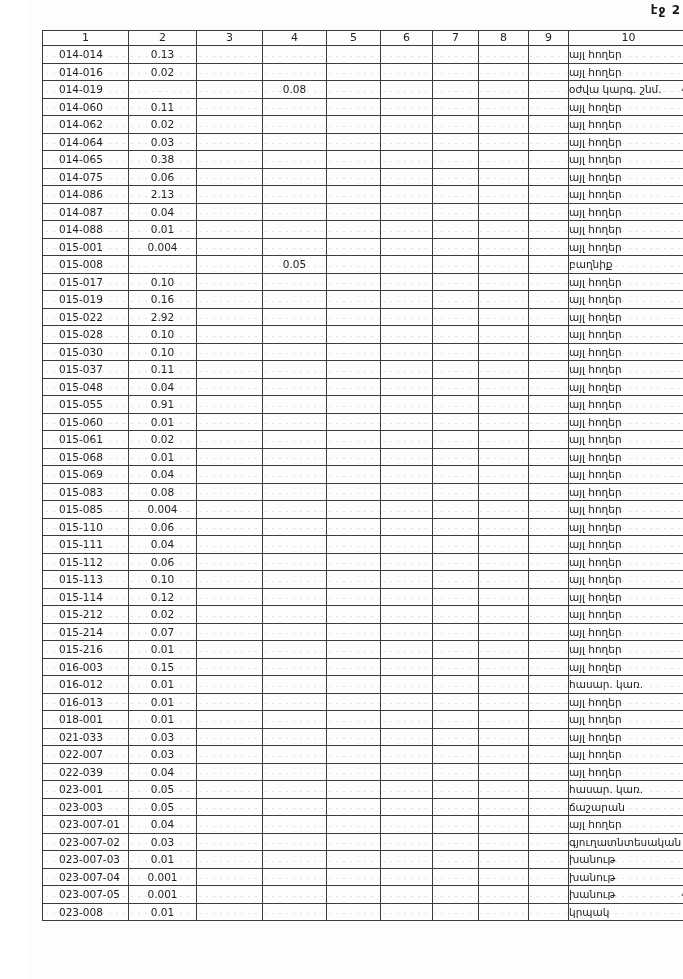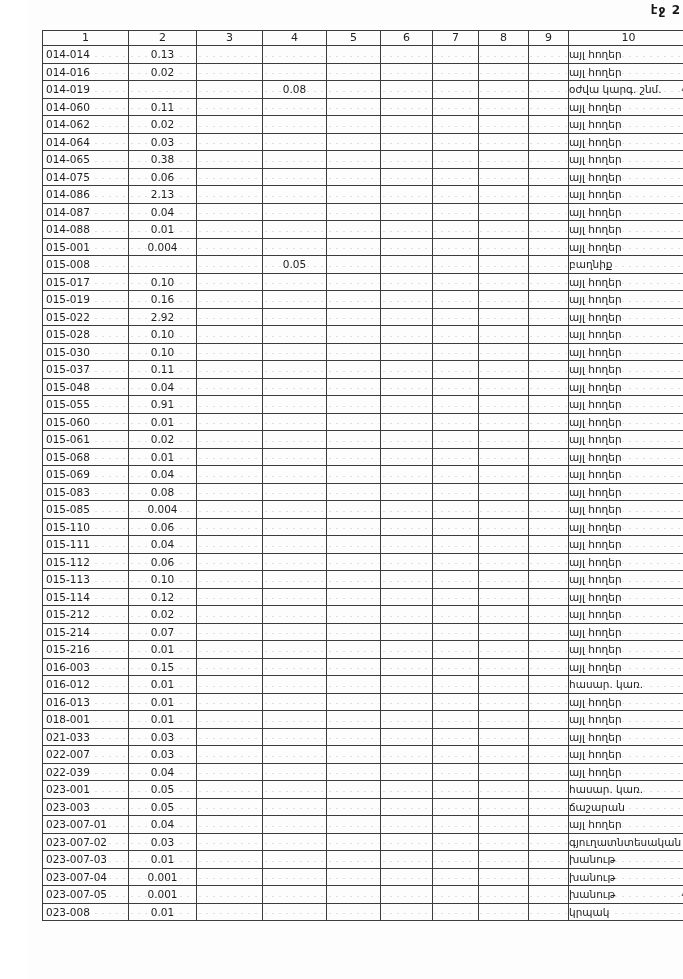--- a/index.html
+++ b/index.html
@@ -57,21 +57,21 @@
     
     background-image: repeating-linear-gradient(90deg,
       rgba(40,40,40,0.14) 0px, rgba(40,40,40,0.14) 2px,
       rgba(0,0,0,0) 2px, rgba(0,0,0,0) 7px);
     background-size: 94% 1px;
     background-repeat: no-repeat;
     background-position: 50% 62%;
   }
   .tbl tbody td.c1 {
     text-align: left;
-    padding-left: 3px;
+    padding-left: 16px;
   }
   .tbl tbody td.c10 {
     text-align: left;
     padding-left: 0;
   }
   .margin-note {
     position: absolute;
     right: 17px;
     font-size: 10px;
     color: #5a5a5a;

